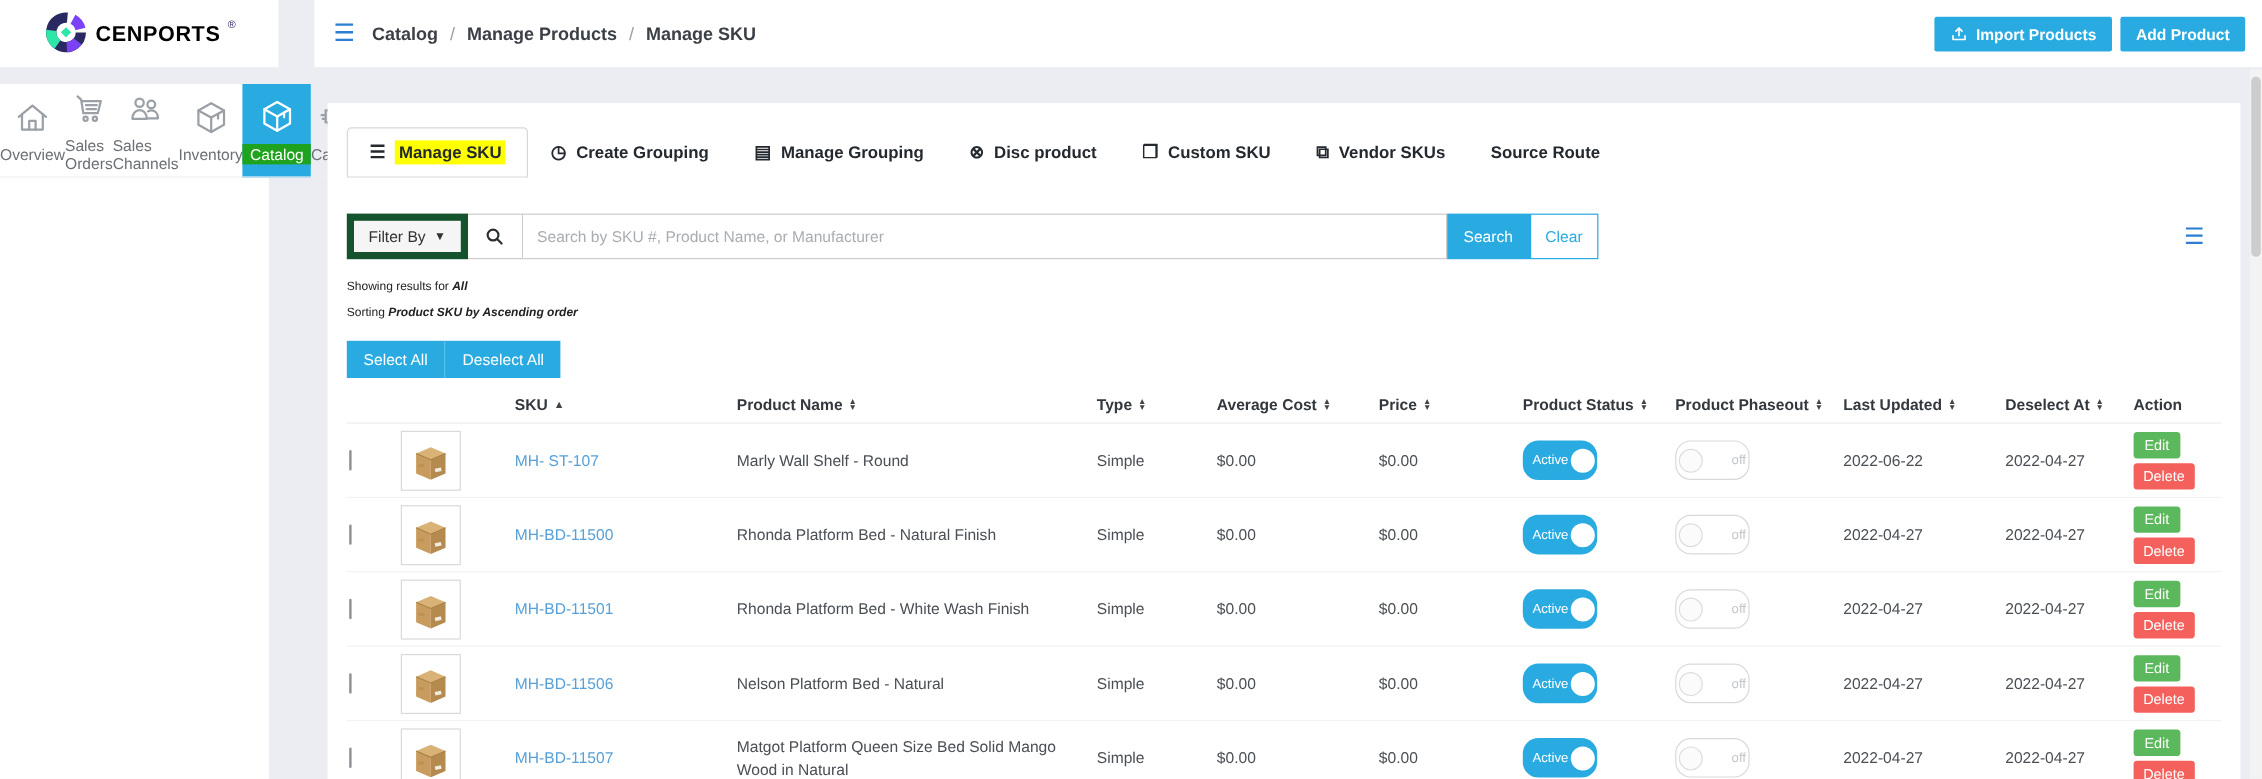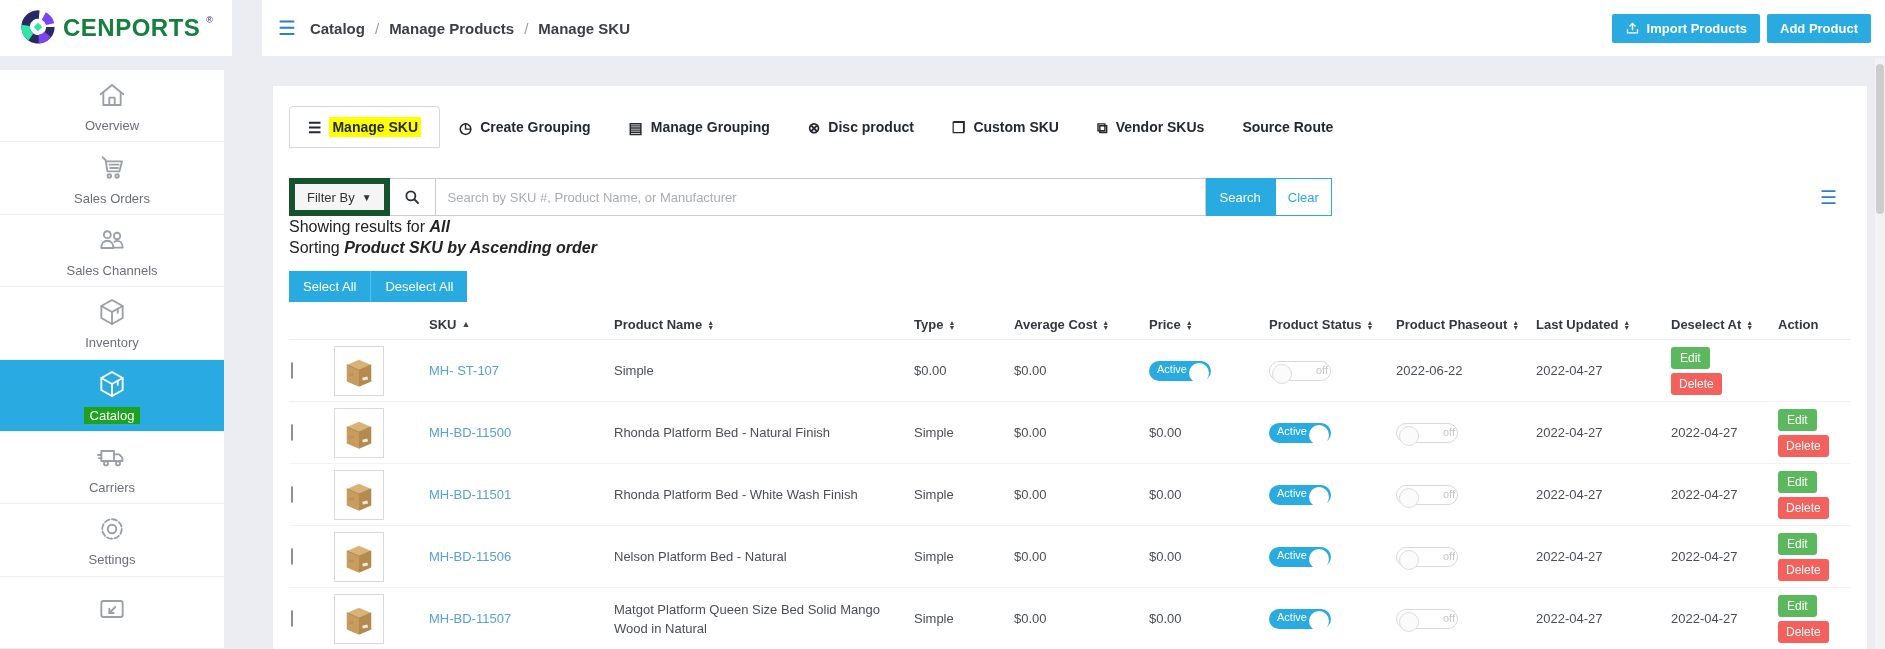--- a/index.html
+++ b/index.html
@@ -7,33 +7,33 @@
     --edit:#5cb85c; --del:#f4605c; --hl-yellow:#ffff00; --hl-green:#1fa31f;
     --txt:#3c4043; --muted:#6b6f76; --icon:#9aa0a6;
   }
   *{box-sizing:border-box;margin:0;padding:0}
   html,body{width:1885px;height:649px;overflow:hidden;background:#ecedf2;
     font-family:"Liberation Sans",sans-serif;color:var(--txt);}
   .abs{position:absolute}
 
   
   .logo-block{left:0;top:0;width:232px;height:56px;background:#fff;display:flex;align-items:center;justify-content:center;gap:6px}
-  .logo-text{font-size:24px;font-weight:bold;color:#15803d;letter-spacing:.5px}
+  .logo-text{font-size:18px;font-weight:bold;color:#000000;letter-spacing:.5px}
   .logo-reg{font-size:9px;color:#2b2962;vertical-align:top;position:relative;top:-8px}
   .topbar{left:262px;top:0;right:0;height:56px;background:#fff;display:flex;align-items:center;padding:0 14px 0 16px}
   .hamburger{color:var(--accent-dark);font-size:20px;line-height:1;margin-right:14px;cursor:pointer}
   .crumbs{display:flex;align-items:center;gap:10px;font-size:15px;color:#3b3f46;font-weight:600}
   .crumb-sep{color:#9aa0a6;font-weight:400}
   .top-actions{margin-left:auto;display:flex;gap:7px}
   .btn{border:none;cursor:pointer;font-family:inherit}
   .btn-accent{background:var(--accent);color:#fff;font-size:13px;font-weight:700;padding:7px 13px;border-radius:2px;display:flex;align-items:center;gap:7px}
   .btn-accent svg{width:15px;height:15px}
 
   
-  .sidebar{left:0;top:70px;width:224px;bottom:0;background:#fff;display:flex;flex-direction:column}
+  .sidebar{left:0;top:70px;width:224px;bottom:0;background:#fff;display:flex;flex-direction:row}
   .side-item{height:78px;display:flex;flex-direction:column;align-items:center;justify-content:center;gap:6px;border-bottom:1px solid #eceef1;cursor:pointer;color:var(--icon)}
   .side-item .side-icon{width:34px;height:34px;display:flex;align-items:center;justify-content:center}
   .side-item svg{width:32px;height:32px}
   .side-label{font-size:13px;color:var(--muted)}
   .side-item.active{background:var(--accent);color:#fff}
   .side-item.active .side-label{color:#fff}
   .side-label.hl{background:var(--hl-green);color:var(--hl-yellow);padding:1px 6px}
 
   
   .card{left:273px;top:86px;width:1594px;bottom:-40px;background:#fff;padding:20px 16px 0 16px}
@@ -51,40 +51,40 @@
   .caret{font-size:10px;color:#333}
   .search-ico-box{height:38px;width:46px;border:1px solid #ccc;border-left:none;display:flex;align-items:center;justify-content:center;background:#fff;cursor:pointer}
   .search-ico-box svg{width:18px;height:18px}
   .search-input{height:38px;width:770px;border:1px solid #ccc;border-left:none;padding:0 12px;font-size:13px;color:#333;outline:none;font-family:inherit}
   .search-input::placeholder{color:#a9adb2}
   .btn-search{height:38px;padding:0 14px;background:var(--accent);color:#fff;font-size:13px}
   .btn-clear{height:38px;padding:0 12px;background:#fff;color:var(--accent);font-size:13px;border:1px solid var(--accent)}
   .list-toggle{margin-left:auto;margin-right:14px;color:var(--accent-dark);font-size:19px;cursor:pointer}
 
   
-  .results{font-size:16px;color:#222;line-height:21px}
+  .results{margin-top:13px;font-size:10px;color:#222;line-height:21px}
   .results .em{font-style:italic;font-weight:600}
 
   
   .bulk{margin-top:13px;display:flex}
   .btn-bulk{background:var(--accent);color:#fff;font-size:13px;padding:8px 14px}
   .btn-bulk + .btn-bulk{border-left:1px solid #57c0ea}
 
   
   .grid{display:grid;grid-template-columns:45px 95px 185px 300px 100px 135px 120px 127px 140px 135px 107px 60px;align-items:center}
   .thead{margin-top:8px;height:30px;border-bottom:1px solid #ededed;font-weight:700;font-size:13px;color:#32383e}
   .th{display:flex;align-items:center;gap:5px}
   .sort{display:inline-flex;flex-direction:column;line-height:5px;font-size:7px;color:#444}
   .sort.asc{font-size:9px}
   .row{min-height:62px;border-bottom:1px solid #f2f2f2;font-size:13px;color:#4a4f55}
   .cb{width:15px;height:15px;border:1.5px solid #8b9096;border-radius:2px;background:#fff;cursor:pointer;margin-left:2px}
   .pimg{width:50px;height:50px;border:1px solid #d9d9d9;display:flex;align-items:center;justify-content:center;background:#fff}
   .pimg svg{width:42px;height:42px}
   .sku-link{color:var(--link);cursor:pointer;text-decoration:none}
-  .toggle{width:62px;height:20px;border-radius:13px;display:flex;justify-content:space-between;padding:2px;cursor:pointer}
+  .toggle{width:62px;height:33px;border-radius:13px;display:flex;align-items:center;justify-content:space-between;padding:2px;cursor:pointer}
   .toggle.on{background:var(--accent)}
   .toggle .t-label{font-size:11px}
   .toggle.on .t-label{color:#fff;margin-left:6px}
   .toggle .knob{width:20px;height:20px;border-radius:50%}
   .toggle.on .knob{background:#fff}
   .toggle.off{background:#fff;border:1px solid #d9d9d9;flex-direction:row-reverse}
   .toggle.off .t-label{color:#c3c6ca;margin-left:3px}
   .toggle.off .knob{background:#fbfbfb;border:1px solid #ddd}
   .actions{display:flex;flex-direction:column;gap:4px;align-items:flex-start;padding:2px 0}
   .btn-edit{background:var(--edit);color:#fff;font-size:12px;padding:4px 9px;border-radius:3px}
@@ -391,20 +391,21 @@
               <polygon points="10,17 24,11 38,17 24,23" fill="#d9b278"></polygon>
               <polygon points="10,17 24,23 24,42 10,36" fill="#c89c5e"></polygon>
               <polygon points="24,23 38,17 38,36 24,42" fill="#b58a4e"></polygon>
               <path d="M10 17 L24 23 L38 17" stroke="#a87f43" stroke-width="1" fill="none"></path>
               <rect x="28" y="31" width="6" height="3.4" fill="#f2ecdf" transform="rotate(-12 31 32.7)"></rect>
               <rect x="12" y="27" width="6" height="3" fill="#bd9355"></rect>
             </svg>
           </span>
         </div>
     <div><a class="sku-link">MH- ST-107</a></div>
+    <div style="padding-right:14px;line-height:19px">Marly Wall Shelf - Round</div>
     <div>Simple</div>
     <div>$0.00</div>
     <div>$0.00</div>
     <div>
       <div class="toggle on">
         <span class="t-label">Active</span>
         <span class="knob"></span>
       </div>
     </div>
     <div>

